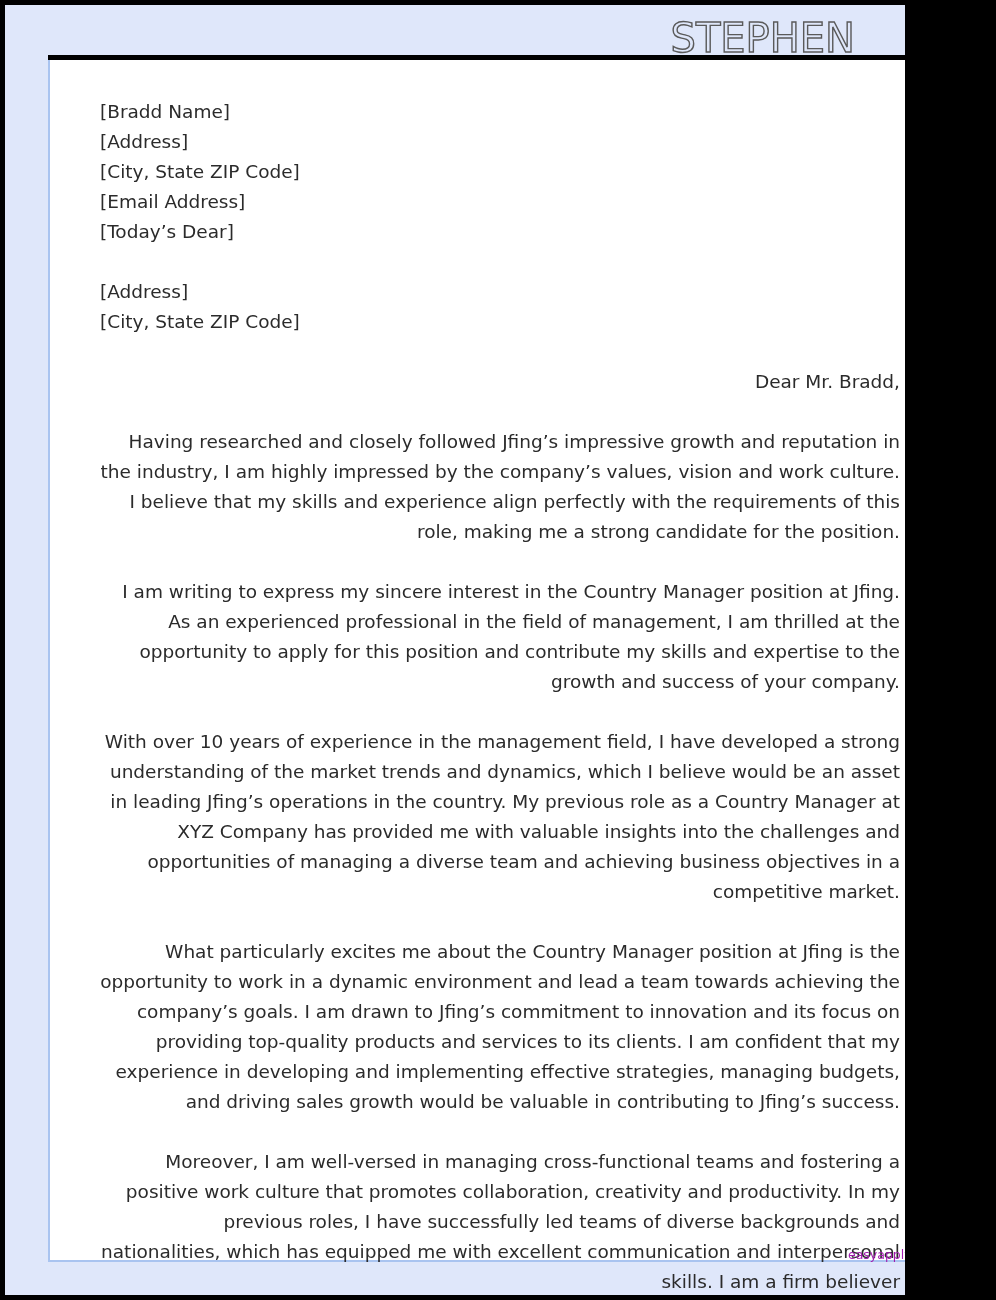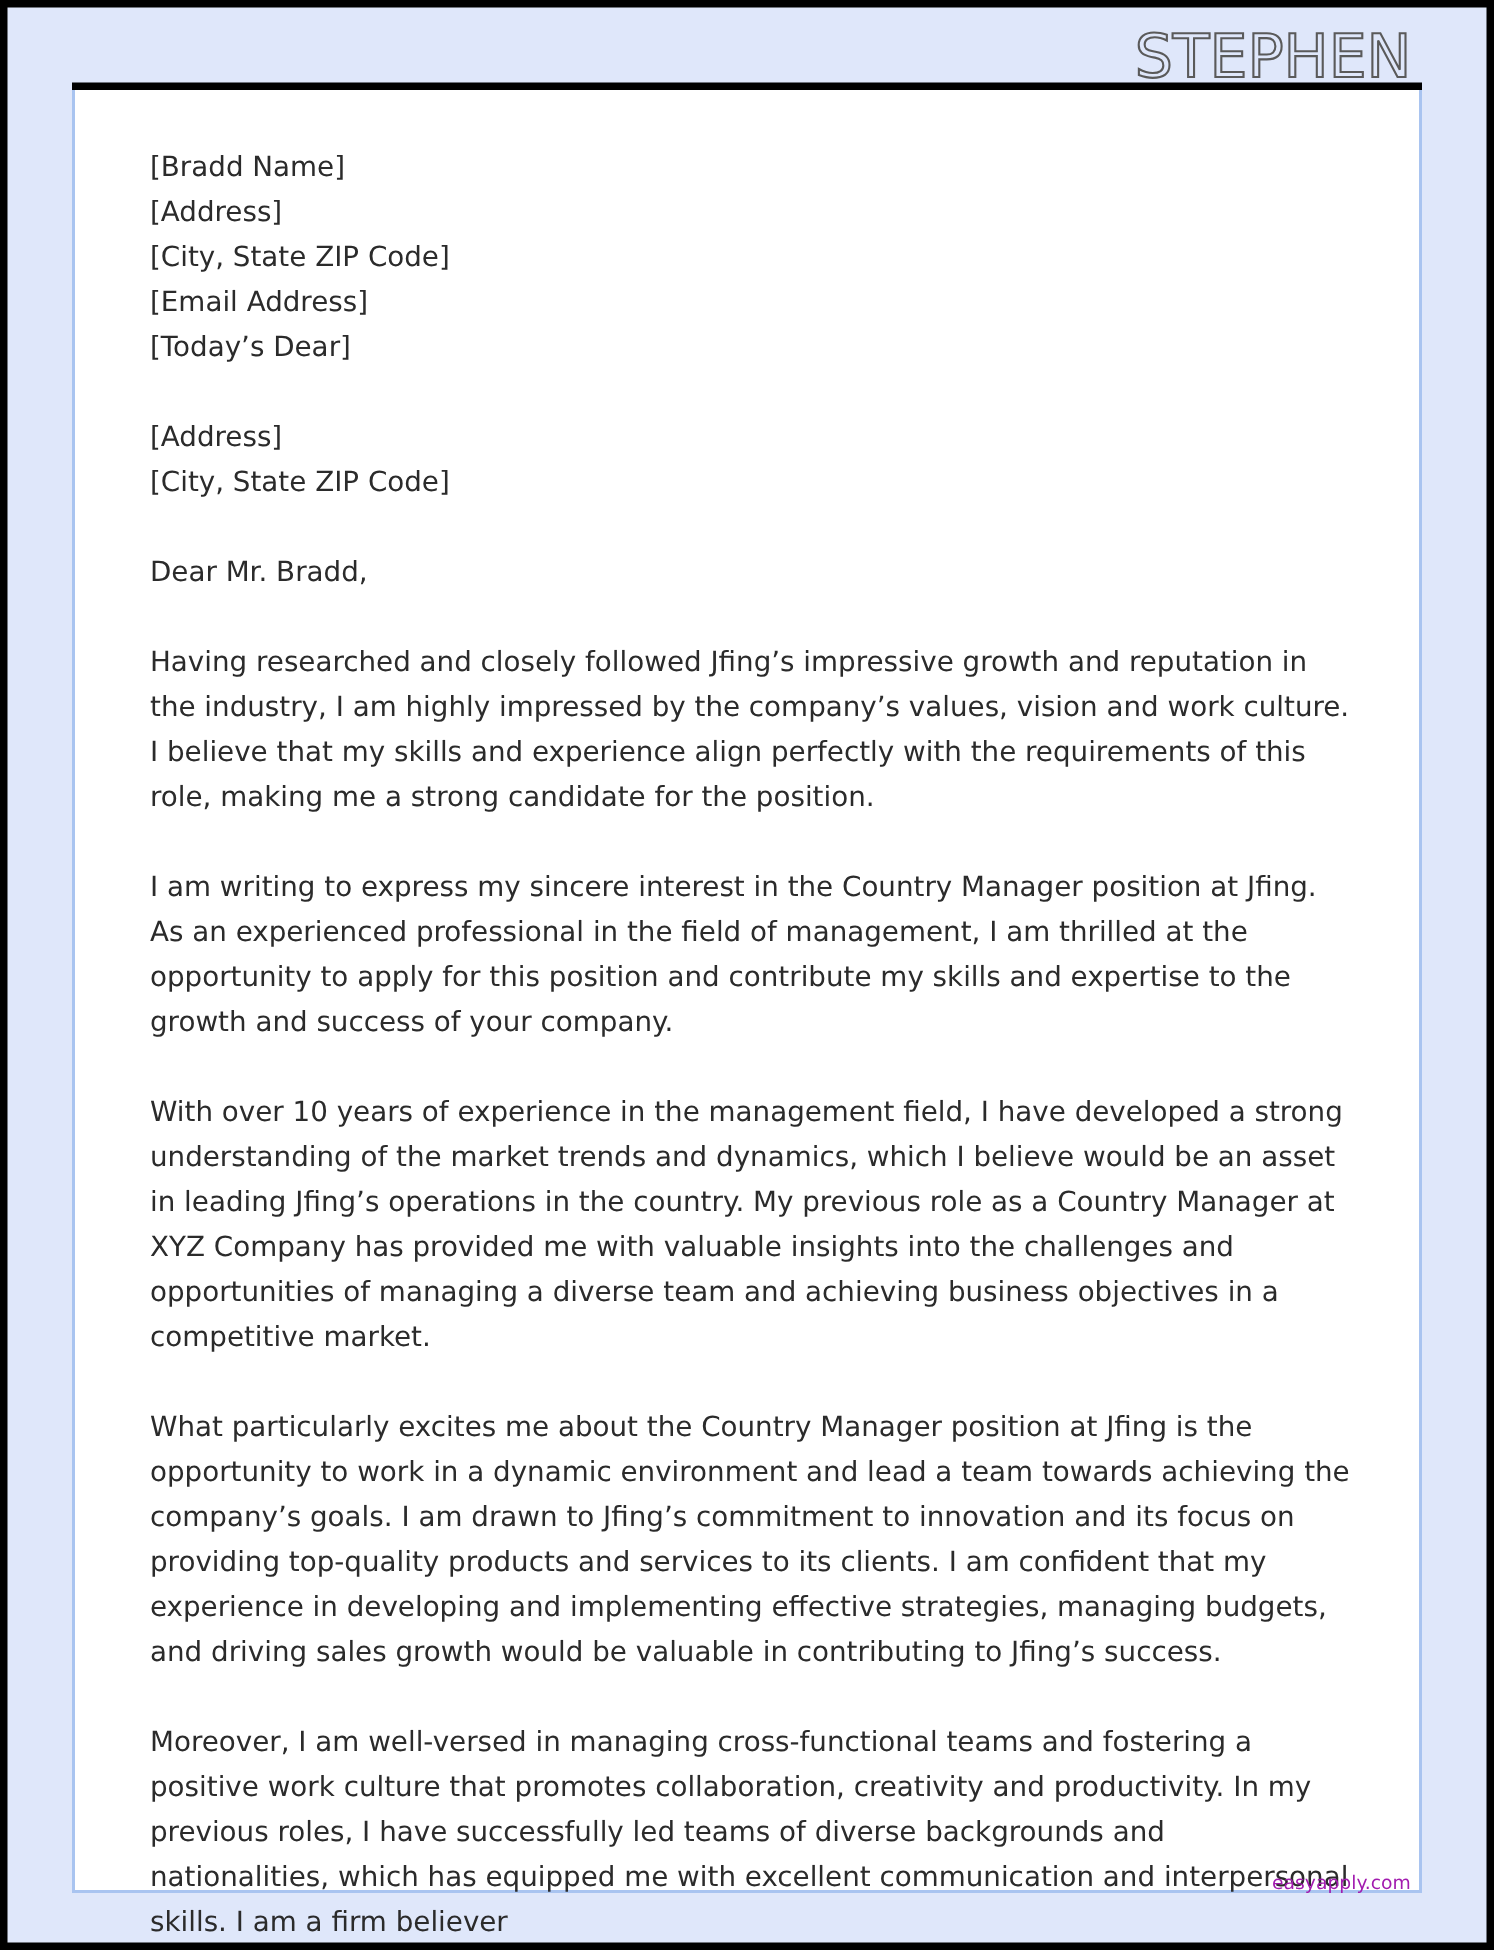--- a/index.html
+++ b/index.html
@@ -2,21 +2,21 @@
 <html><head>
 <meta charset="utf-8">
 <style>
   html, body { margin: 0; padding: 0; }
   body {
     width: 996px; height: 1300px; overflow: hidden;
     background: #000;
     font-family: "DejaVu Sans", sans-serif;
   }
   .frame {
-    position: absolute; left: 5px; top: 5px; width: 986px; height: 1290px;
+    position: absolute; left: 5px; top: 5px; width: 900px; height: 1290px;
     background: #dfe7fa; overflow: hidden;
   }
   .brand {
     position: absolute; right: 50px; top: 10px;
     font-family: "DejaVu Sans", sans-serif;
     font-size: 40px; letter-spacing: 0px; line-height: 46px;
     color: #dfe7fa;
     -webkit-text-stroke: 1.4px #5a5a5a;
     font-weight: 400;
   }
@@ -28,21 +28,21 @@
     position: absolute; left: 43px; top: 55px; width: 896px; height: 1200px;
     background: #fff;
     border-left: 2px solid #a9c4f0;
     border-right: 2px solid #a9c4f0;
     border-bottom: 2px solid #a9c4f0;
   }
   .content {
     position: absolute; left: 95px; top: 92px; width: 800px;
     font-size: 18.5px; line-height: 30px; color: #2b2b2b;
   }
-  .content p { margin: 0 0 30px 0; }
+  .content p { margin: 0 0 30px 0; text-align: right; }
   .content .block { margin: 0 0 30px 0; }
   .content .line { display: block; }
   .watermark {
     position: absolute; left: 843px; top: 1242px;
     font-size: 12.5px; color: #a21caf; line-height: 16px;
   }
 </style>
 </head>
 <body>
 

